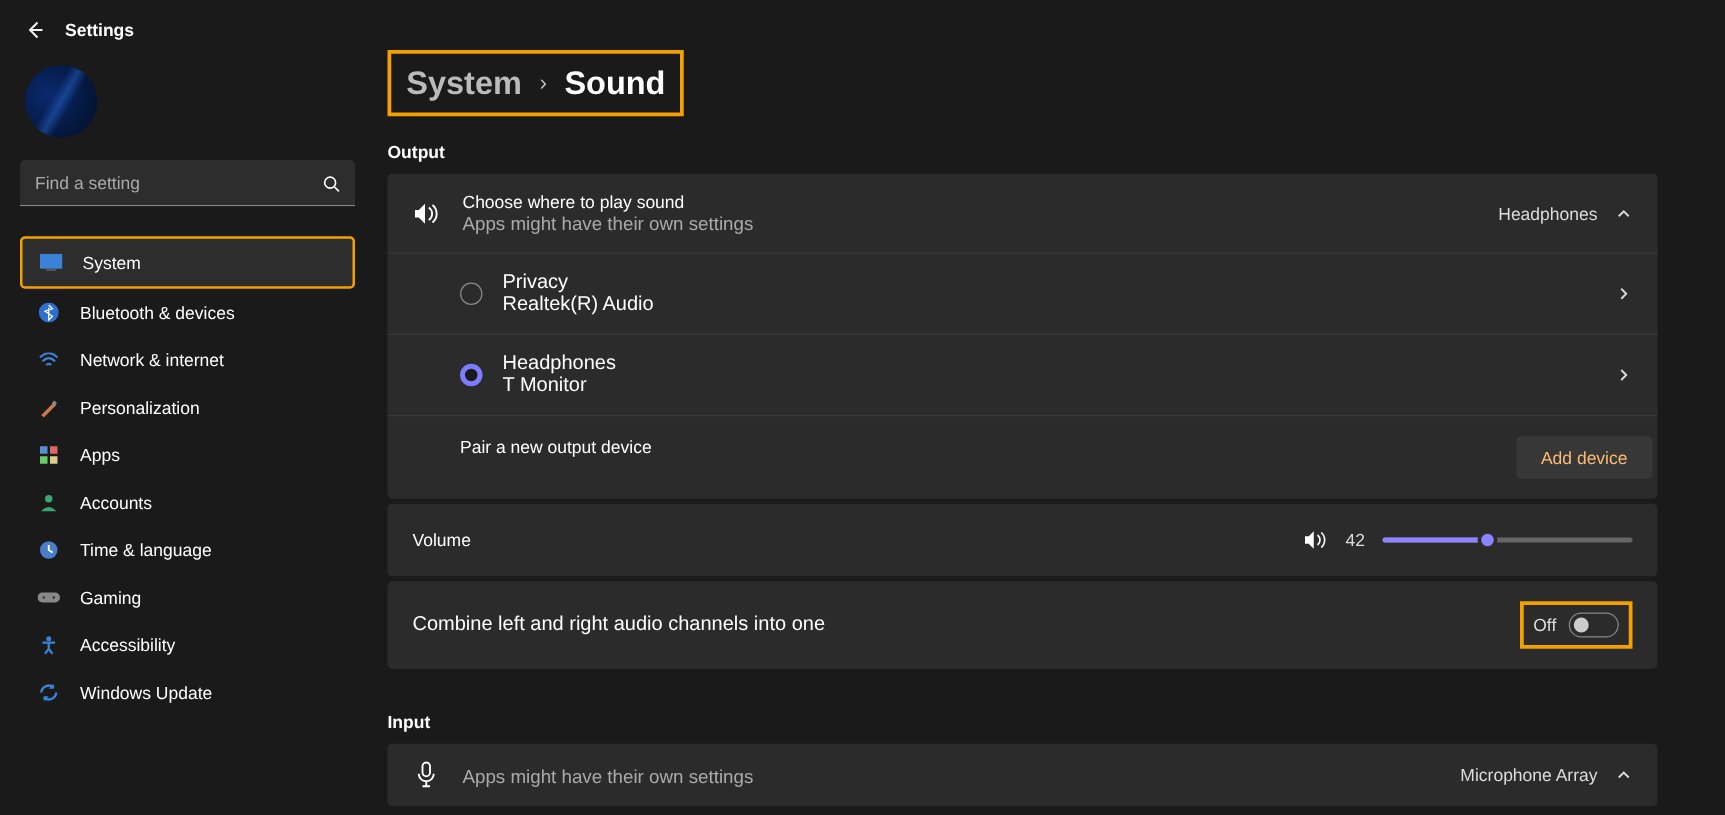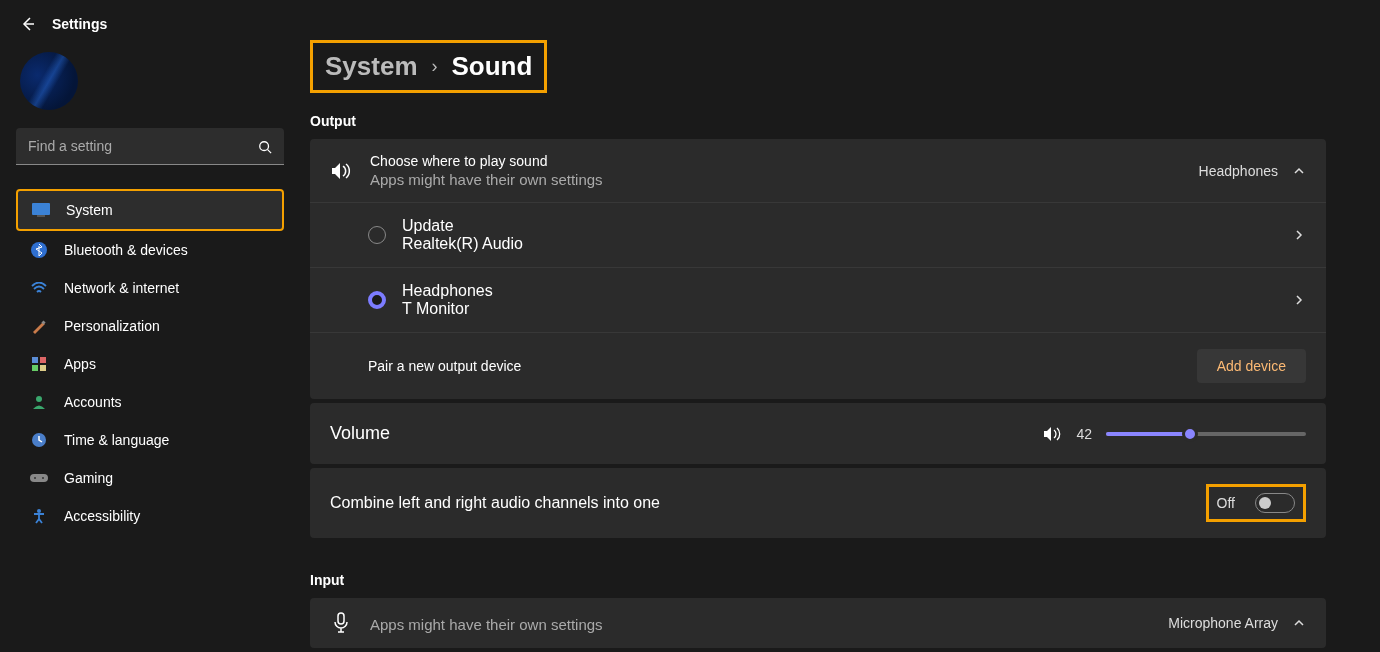--- a/index.html
+++ b/index.html
@@ -30,33 +30,33 @@
 .row .lead-icon { width: 22px; display: flex; justify-content: center; color: #fff; }
 .row .texts { flex: 1; }
 .row .title { font-size: 14px; color: #fff; }
 .row .sub { font-size: 15px; color: #aaa; margin-top: 2px; }
 .row .trail { display: flex; align-items: center; gap: 14px; color: #ddd; font-size: 14px; }
 .chev-icon { color: #ddd; }
 .device-row { padding: 14px 20px 14px 58px; display: flex; align-items: center; gap: 16px; border-top: 1px solid #383838; }
 .device-row .radio { width: 18px; height: 18px; border-radius: 50%; border: 1.5px solid #888; flex-shrink: 0; }
 .device-row .radio.selected { border: 4px solid #7c7cff; background: #1a1a1a; }
 .device-row .texts { flex: 1; }
-.pair-row { padding: 16px 20px 16px 58px; display: flex; align-items: center; border-top: 1px solid #383838; }
+.pair-row { padding: 16px 4px 16px 58px; display: flex; align-items: flex-start; border-top: 1px solid #383838; }
 .pair-row .title { flex: 1; font-size: 14px; }
 .btn { background: #373737; border: none; color: #fdba74; padding: 9px 20px; border-radius: 4px; font-size: 14px; cursor: pointer; }
 .volume-card { background: #2b2b2b; border-radius: 4px; margin-top: 4px; padding: 20px; display: flex; align-items: center; gap: 16px; }
-.volume-card .vlabel { flex: 0 0 auto; font-size: 18px; margin-right: auto; }
+.volume-card .vlabel { flex: 0 0 auto; font-size: 14px; margin-right: auto; }
 .volume-card .right { display: flex; align-items: center; gap: 14px; }
 .vol-value { font-size: 14px; color: #ddd; }
 .slider { width: 200px; height: 4px; background: #666; border-radius: 2px; position: relative; }
 .slider .fill { position: absolute; left: 0; top: 0; height: 100%; background: #8a85ff; border-radius: 2px; }
 .slider .thumb { position: absolute; top: 50%; width: 16px; height: 16px; background: #8a85ff; border: 3px solid #2b2b2b; border-radius: 50%; transform: translate(-50%, -50%); }
 .mono-card { background: #2b2b2b; border-radius: 4px; margin-top: 4px; padding: 16px 20px; display: flex; align-items: center; }
 .mono-card .texts { flex: 1; }
-.toggle-wrap { display: inline-flex; align-items: center; gap: 20px; padding: 6px 8px; border: 3px solid #f4a000; }
+.toggle-wrap { display: inline-flex; align-items: center; gap: 10px; padding: 6px 8px; border: 3px solid #f4a000; }
 .toggle-label { font-size: 14px; color: #ddd; }
 .toggle { width: 40px; height: 20px; border: 1px solid #888; border-radius: 10px; position: relative; background: transparent; }
 .toggle .knob { position: absolute; left: 3px; top: 50%; transform: translateY(-50%); width: 12px; height: 12px; background: #ccc; border-radius: 50%; }
 svg { display: block; }
 </style>
 </head>
 <body>
 
 <div class="sidebar">
   <div class="sidebar-header">
@@ -155,20 +155,29 @@
     </li>
     <li>
       <span class="nav-icon">
           <svg width="16" height="16" viewBox="0 0 16 16">
             <circle cx="8" cy="3" r="2" fill="#3b82d6"></circle>
             <path d="M3 6h10M8 6v5M5 15l3-4 3 4" stroke="#3b82d6" stroke-width="1.8" fill="none"></path>
           </svg>
         </span>
       <span>Accessibility</span>
     </li>
+    <li>
+      <span class="nav-icon">
+          <svg width="16" height="16" viewBox="0 0 16 16">
+            <path d="M2 8a6 6 0 0 1 10-4M14 8a6 6 0 0 1-10 4" stroke="#3b82d6" stroke-width="2" fill="none"></path>
+            <path d="M12 1v4h-4M4 15v-4h4" fill="#3b82d6"></path>
+          </svg>
+        </span>
+      <span>Windows Update</span>
+    </li>
   </ul>
 </div>
 
 <div class="content">
   <div class="breadcrumb">
     <span class="sys">System</span>
     <span class="chev">›</span>
     <span class="page">Sound</span>
   </div>
 
@@ -192,21 +201,21 @@
             <svg width="14" height="14" viewBox="0 0 14 14">
               <path d="M3 9l4-4 4 4" stroke="#ddd" stroke-width="1.5" fill="none"></path>
             </svg>
           </span>
       </div>
     </div>
 
     <div class="device-row">
       <span class="radio"></span>
       <div class="texts">
-        <div class="title">Update</div>
+        <div class="title">Privacy</div>
         <div class="sub">Realtek(R) Audio</div>
       </div>
       <span class="chev-icon">
           <svg width="14" height="14" viewBox="0 0 14 14">
             <path d="M5 3l4 4-4 4" stroke="#ddd" stroke-width="1.5" fill="none"></path>
           </svg>
         </span>
     </div>
 
     <div class="device-row">

